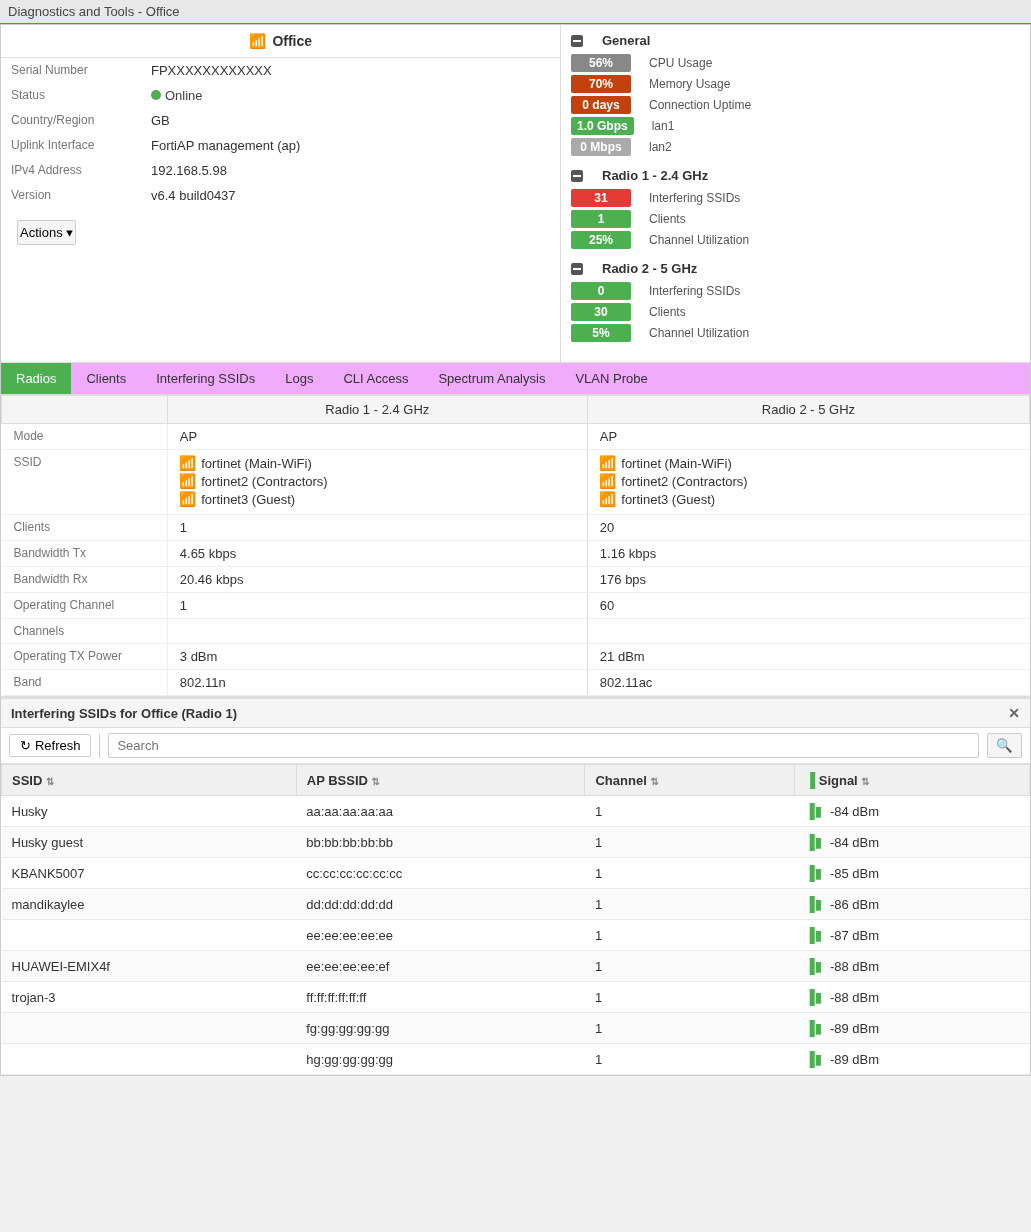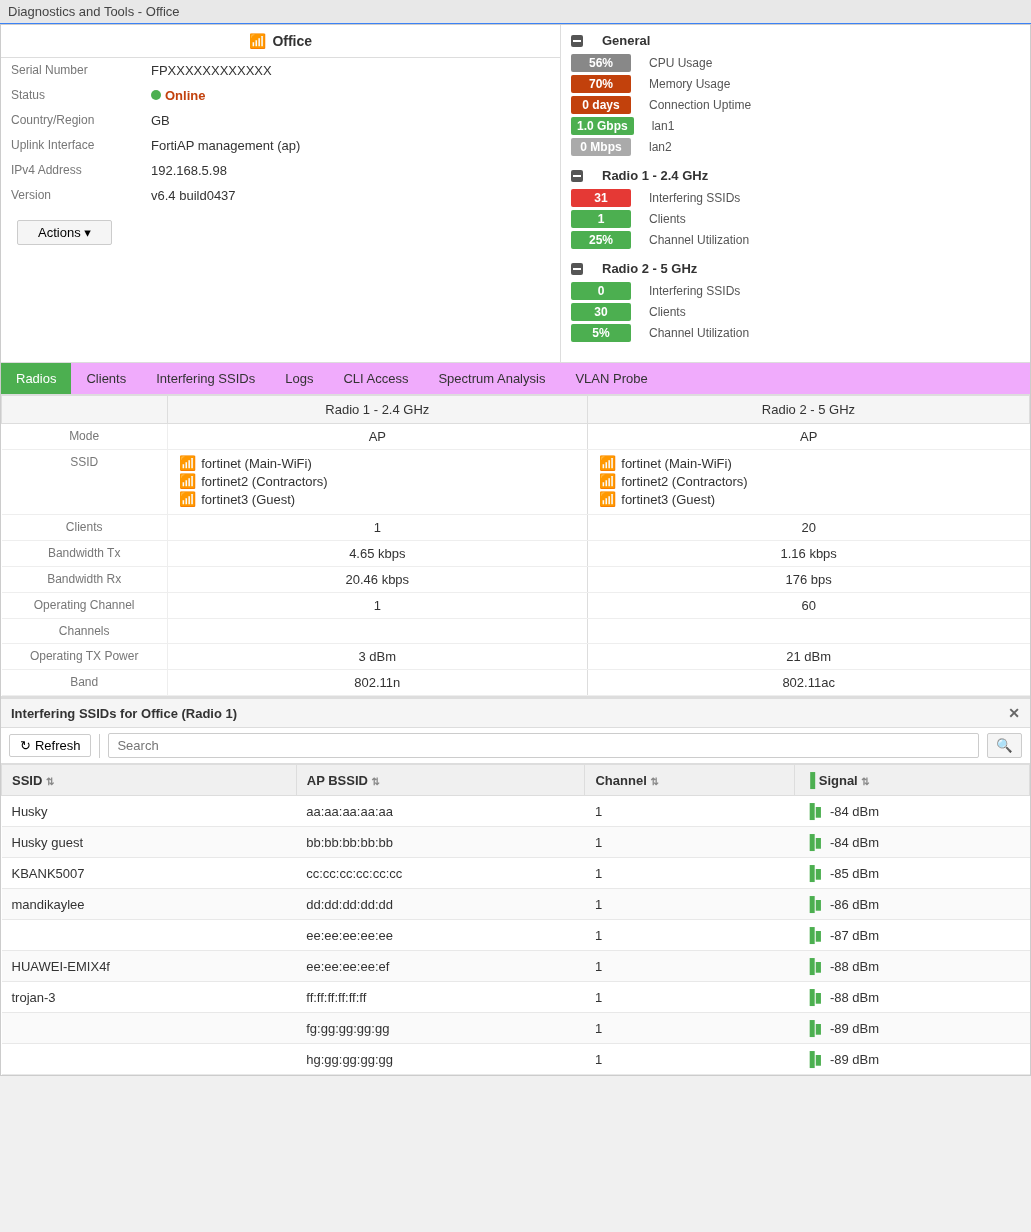--- a/index.html
+++ b/index.html
@@ -58,39 +58,39 @@
       color: #777;
       width: 140px;
       font-size: 12px;
     }
 
     .info-table tr td:last-child {
       color: #333;
     }
 
     .status-online {
-      color: #c2410c;
-      font-weight: bold;
+      color: #404040;
+      font-weight: normal;
       text-align: center;
     }
 
     .status-dot {
       display: inline-block;
       width: 10px;
       height: 10px;
       background: #4CAF50;
       border-radius: 50%;
       margin-right: 4px;
     }
 
     .actions-btn {
       margin: 8px 10px;
       background: #f5f5f5;
       border: 1px solid #ccc;
-      padding: 4px 20px;
+      padding: 4px 2px;
       cursor: pointer;
       font-size: 13px;
       border-radius: 2px;
     }
 
     
     .stats-panel {
       flex: 1;
       padding: 8px 10px;
     }
@@ -194,21 +194,20 @@
       padding: 6px 12px;
       text-align: center;
       font-weight: normal;
       font-size: 13px;
     }
 
     .radio-table td {
       border-bottom: 1px solid #eee;
       padding: 5px 12px;
       vertical-align: top;
-      text-align: center;
     }
 
     .radio-table td:first-child {
       color: #777;
       width: 150px;
       font-size: 12px;
       border-right: 1px solid #eee;
     }
 
     .radio-table .col-radio1 {

